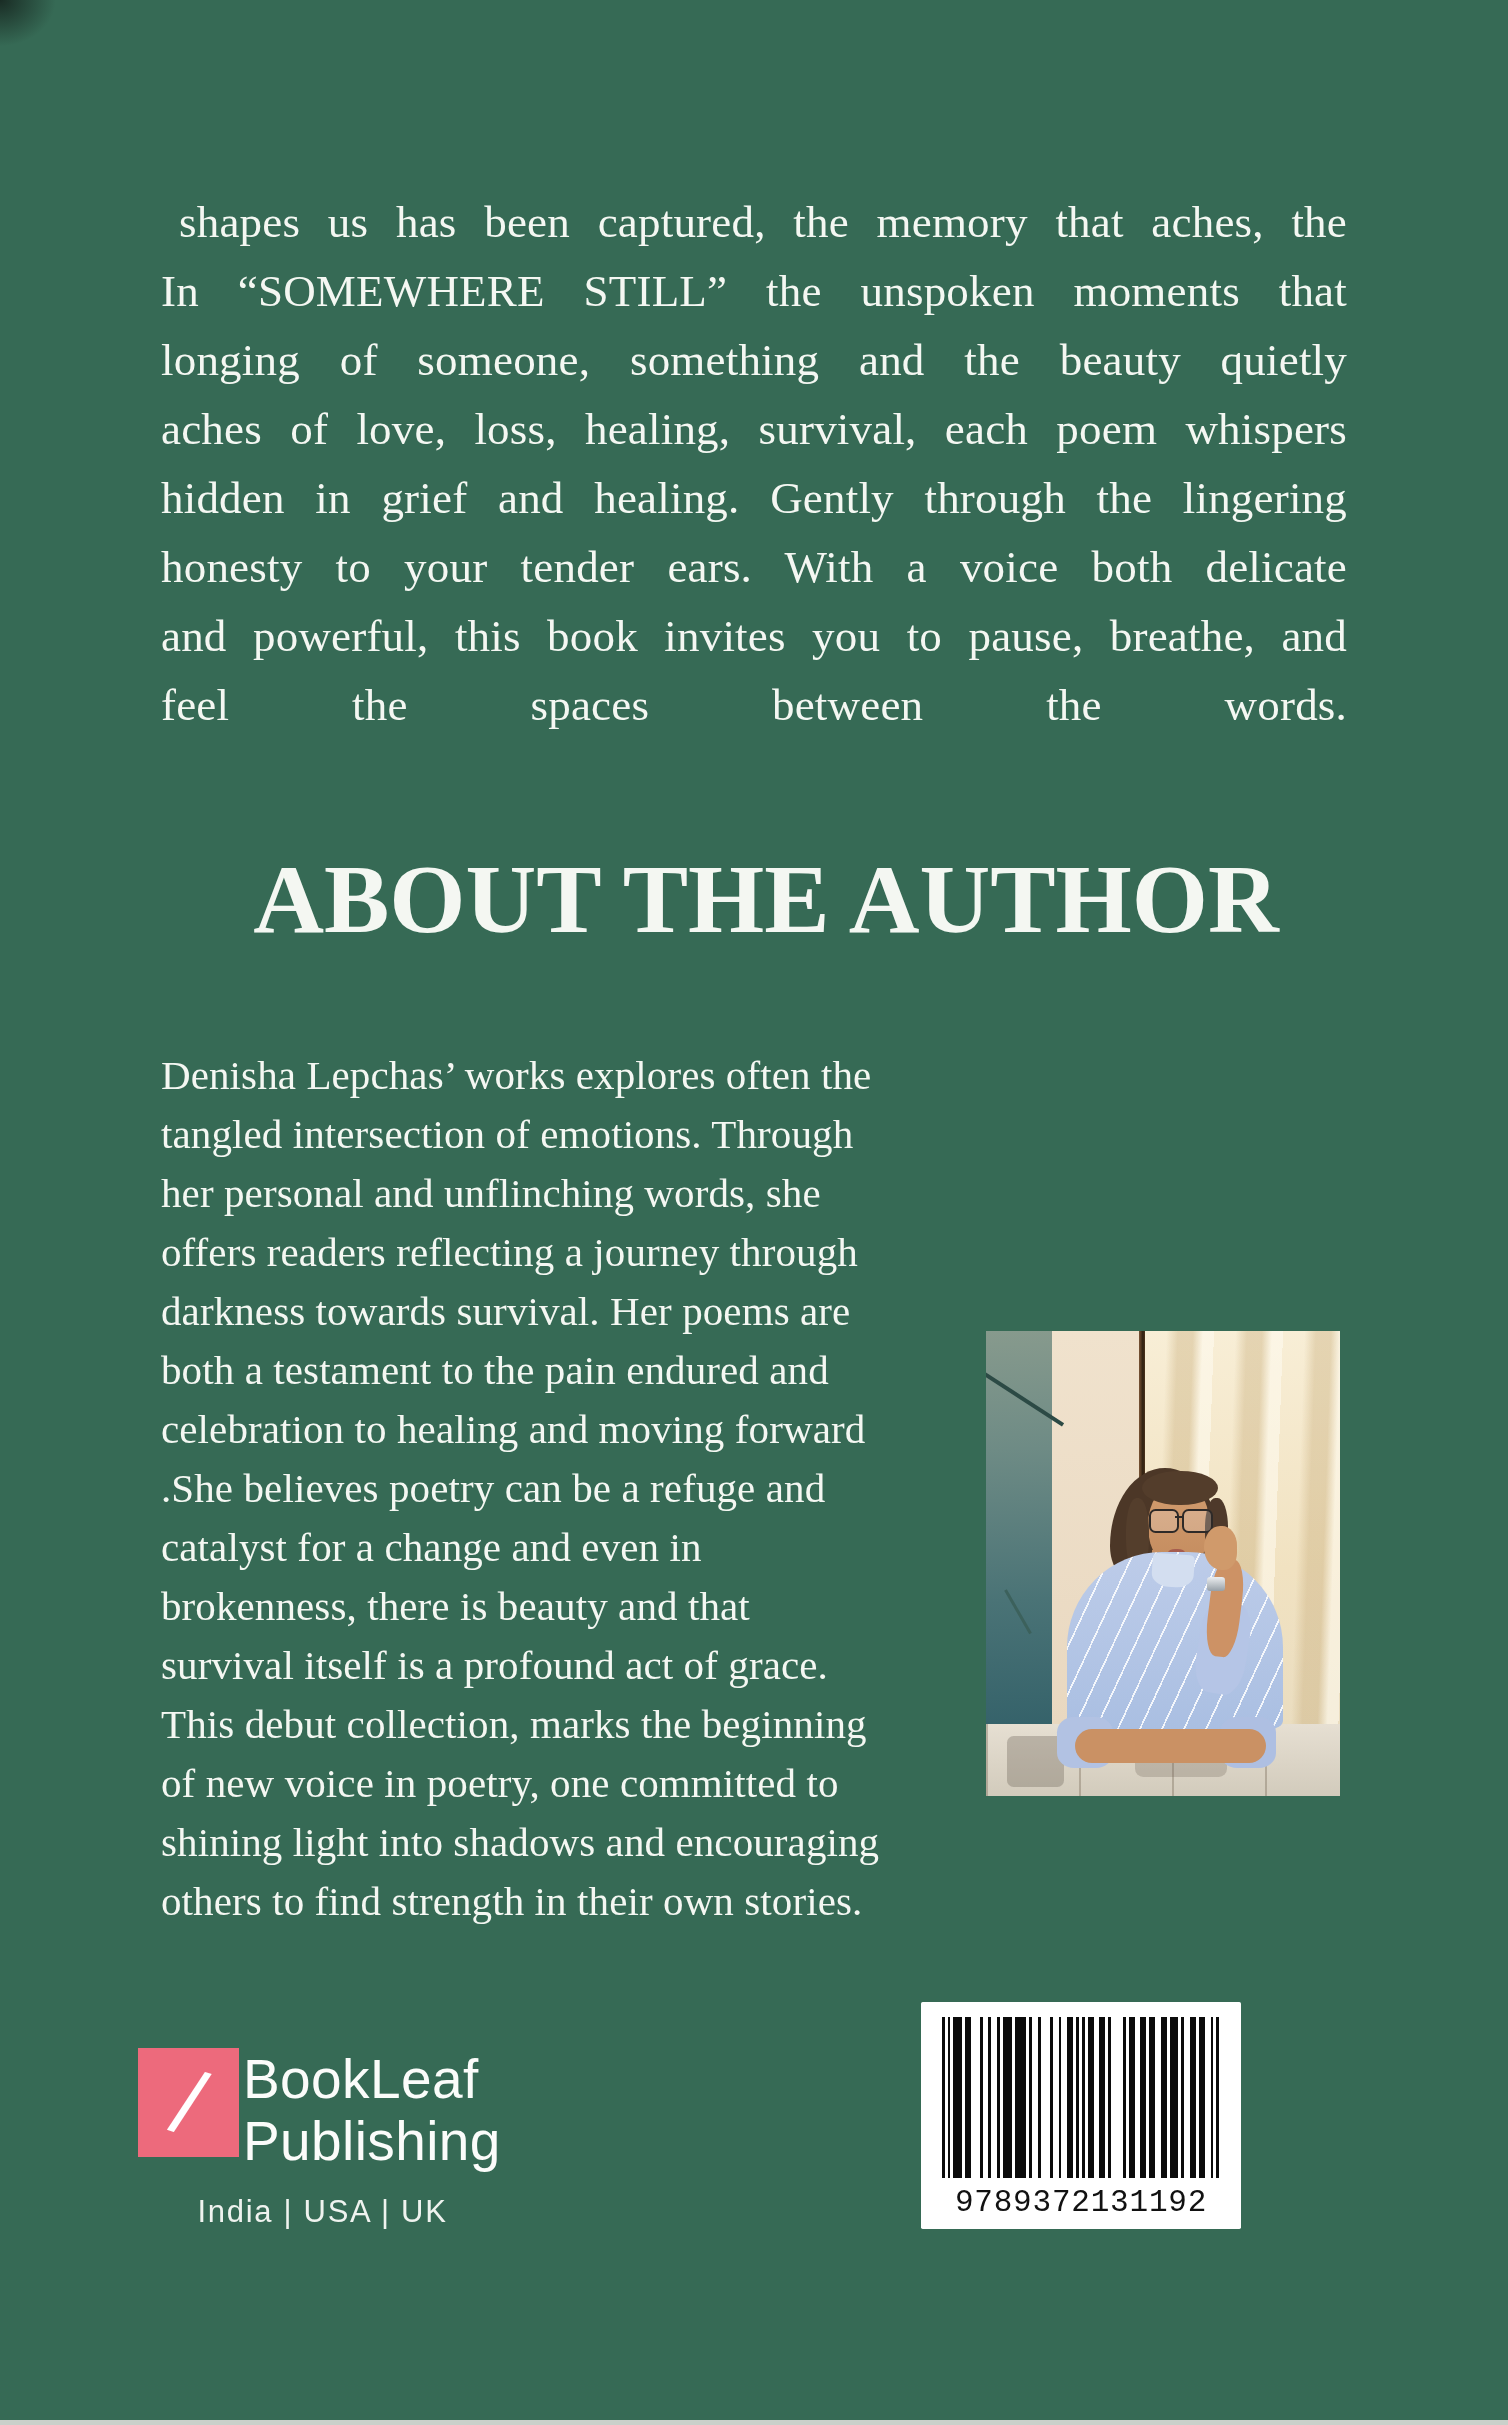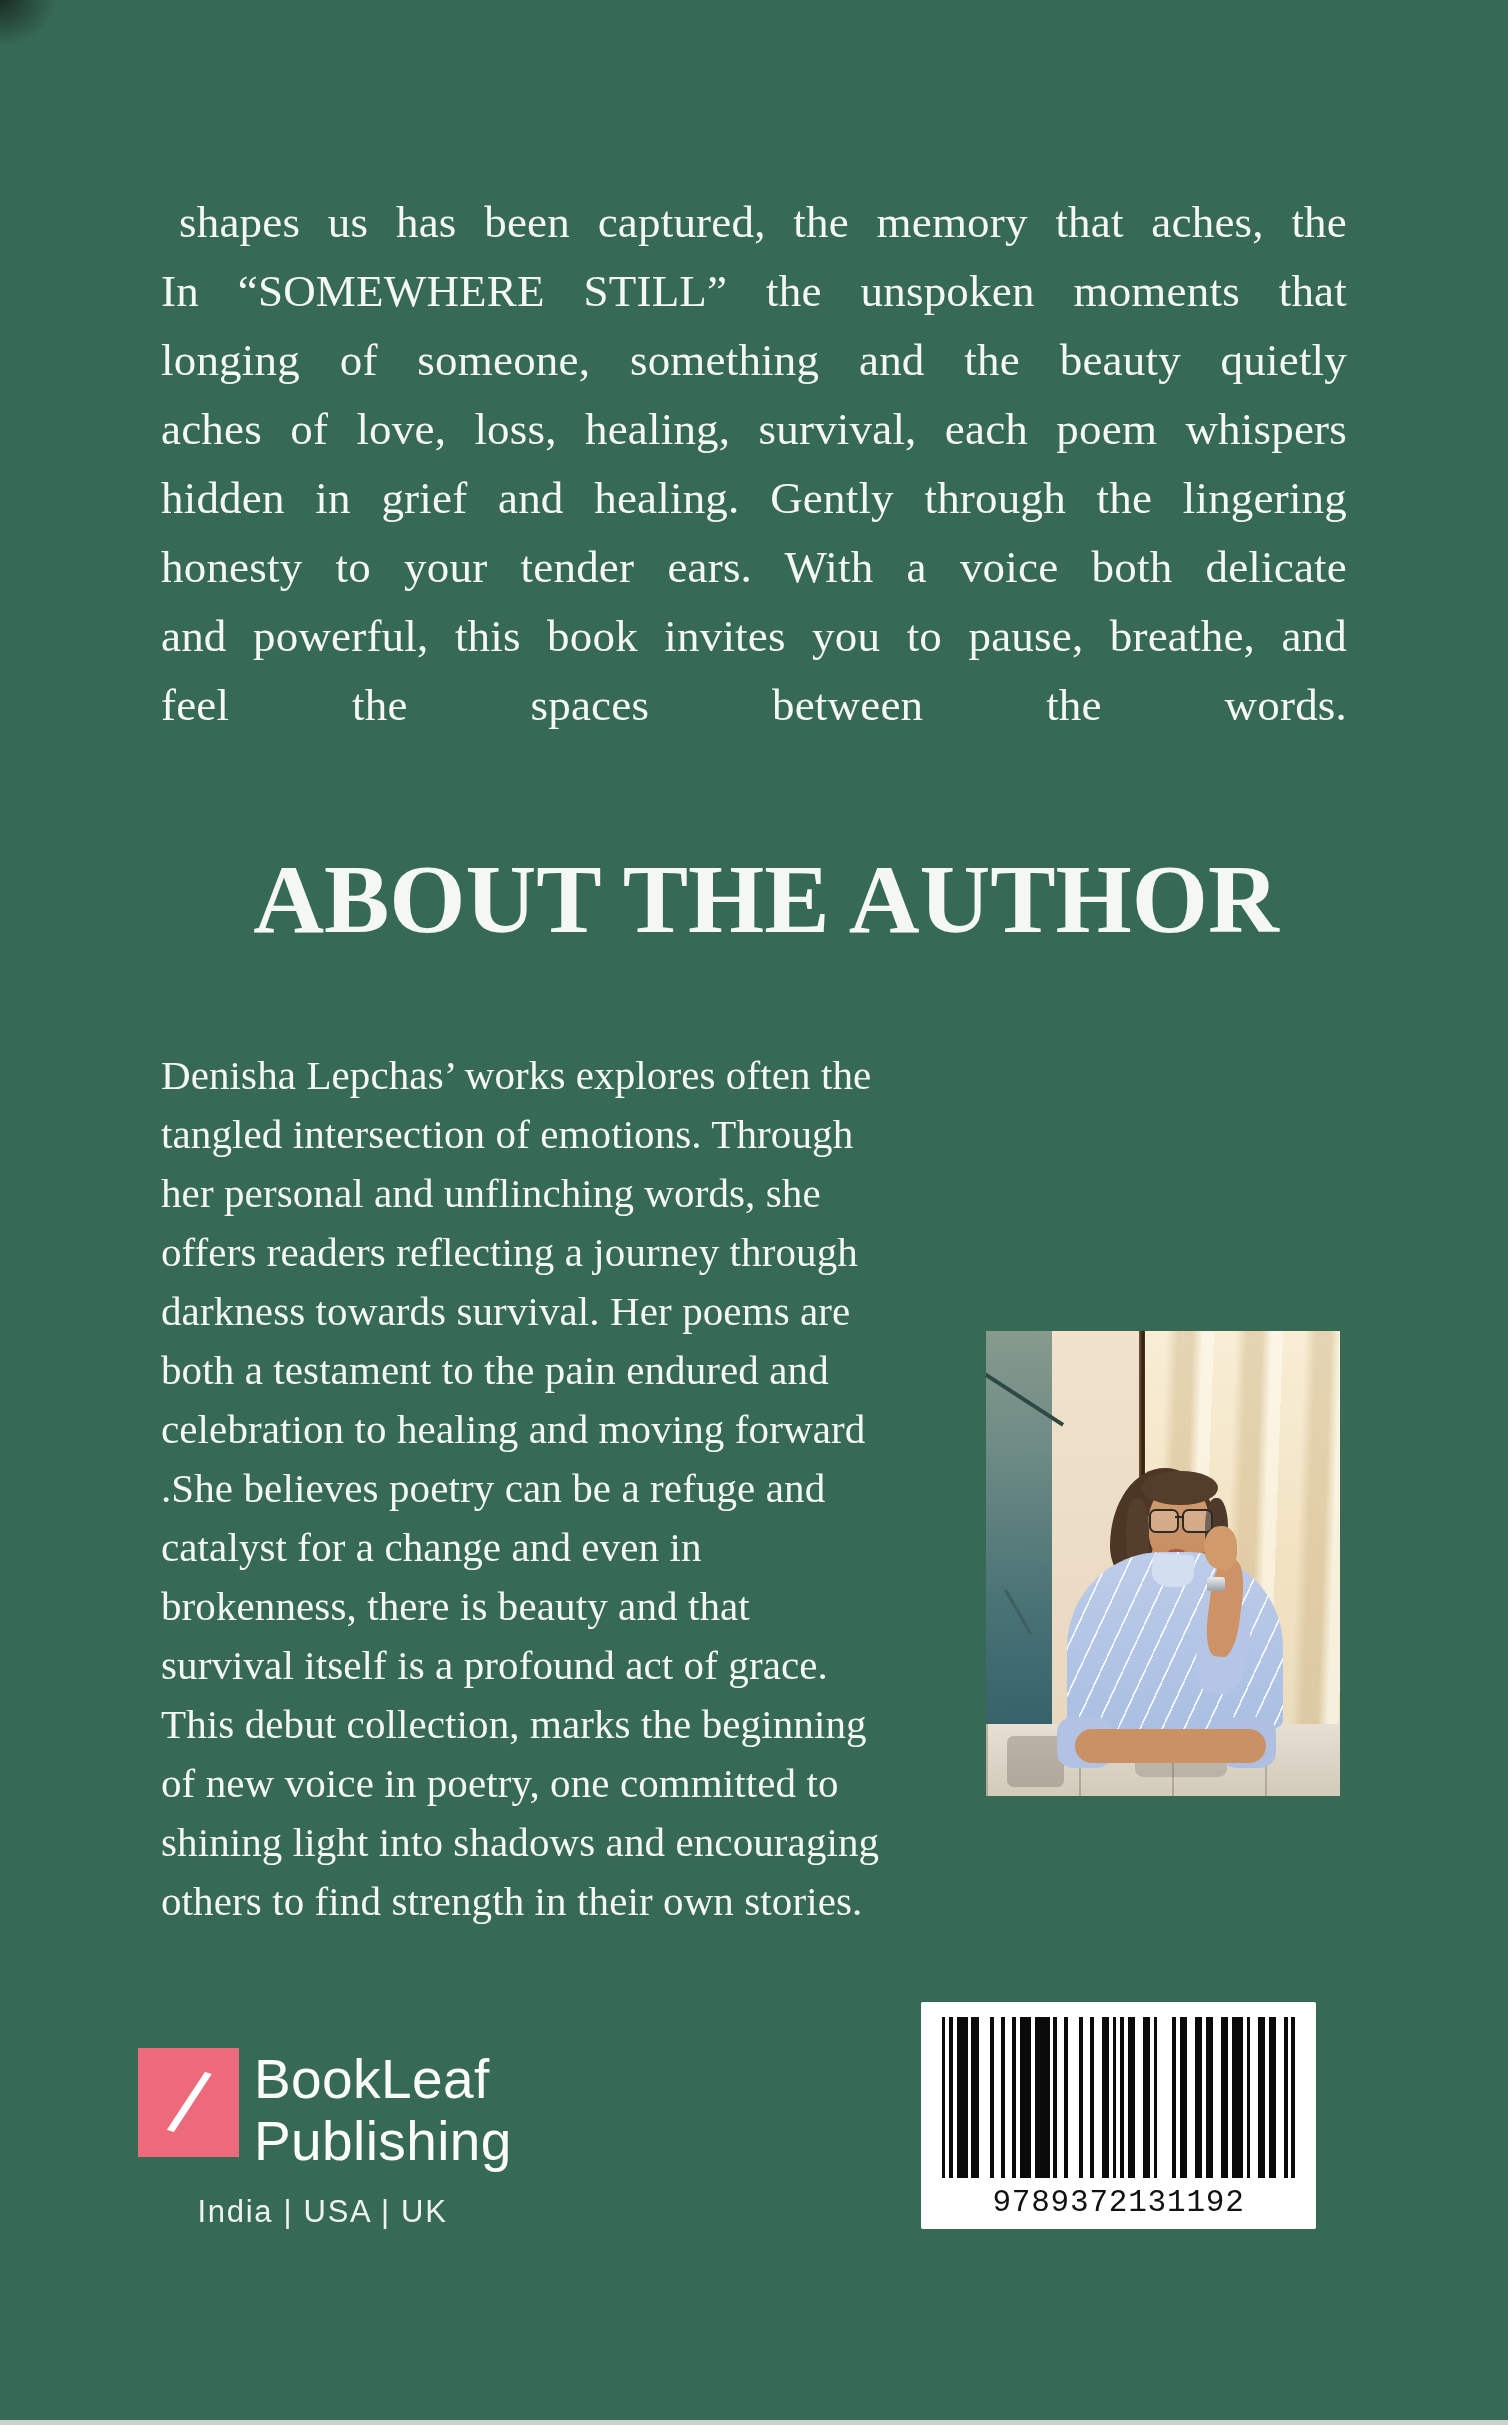--- a/index.html
+++ b/index.html
@@ -106,30 +106,30 @@
   .publisher{position:absolute;left:138px;top:2048px;width:369px;font-family:"Liberation Sans",sans-serif;}
   .logo-row{display:flex;align-items:flex-start;}
   .logo-square{width:101px;height:109px;background:#ed6a7c;position:relative;flex:0 0 auto;}
   .logo-slash{
     position:absolute;left:50%;top:50%;
     width:69px;
     transform:translate(-50%,-50%) rotate(18deg);
     color:#fff;font-size:91px;line-height:69px;font-weight:300;
     text-align:center;display:block;
   }
-  .logo-text{margin-left:15px;color:#fbfcfa;font-weight:300;}
+  .logo-text{margin-left:4px;color:#fbfcfa;font-weight:300;}
   .logo-text div{font-size:55px;line-height:62px;letter-spacing:0.4px;}
   .regions{
     margin-top:22px;text-align:center;
     font-size:31px;font-weight:300;letter-spacing:1.7px;color:#eff3ef;
   }
 
   
   .barcode{
-    position:absolute;left:921px;top:2002px;width:395px;height:227px;
+    position:absolute;left:921px;top:2002px;width:320px;height:227px;
     background:#ffffff;box-sizing:border-box;
     padding:15px 20.7px 0;border-radius:1.7px;
     display:flex;flex-direction:column;align-items:stretch;
   }
   .bars{height:161px;display:flex;align-items:stretch;}
   .module{flex:0 0 1.0526%;height:100%;}
   .module.ink{background:#0b0b0b;}
   .barcode-number{
     margin-top:6.6px;text-align:center;
     font-family:"Liberation Mono", monospace;

